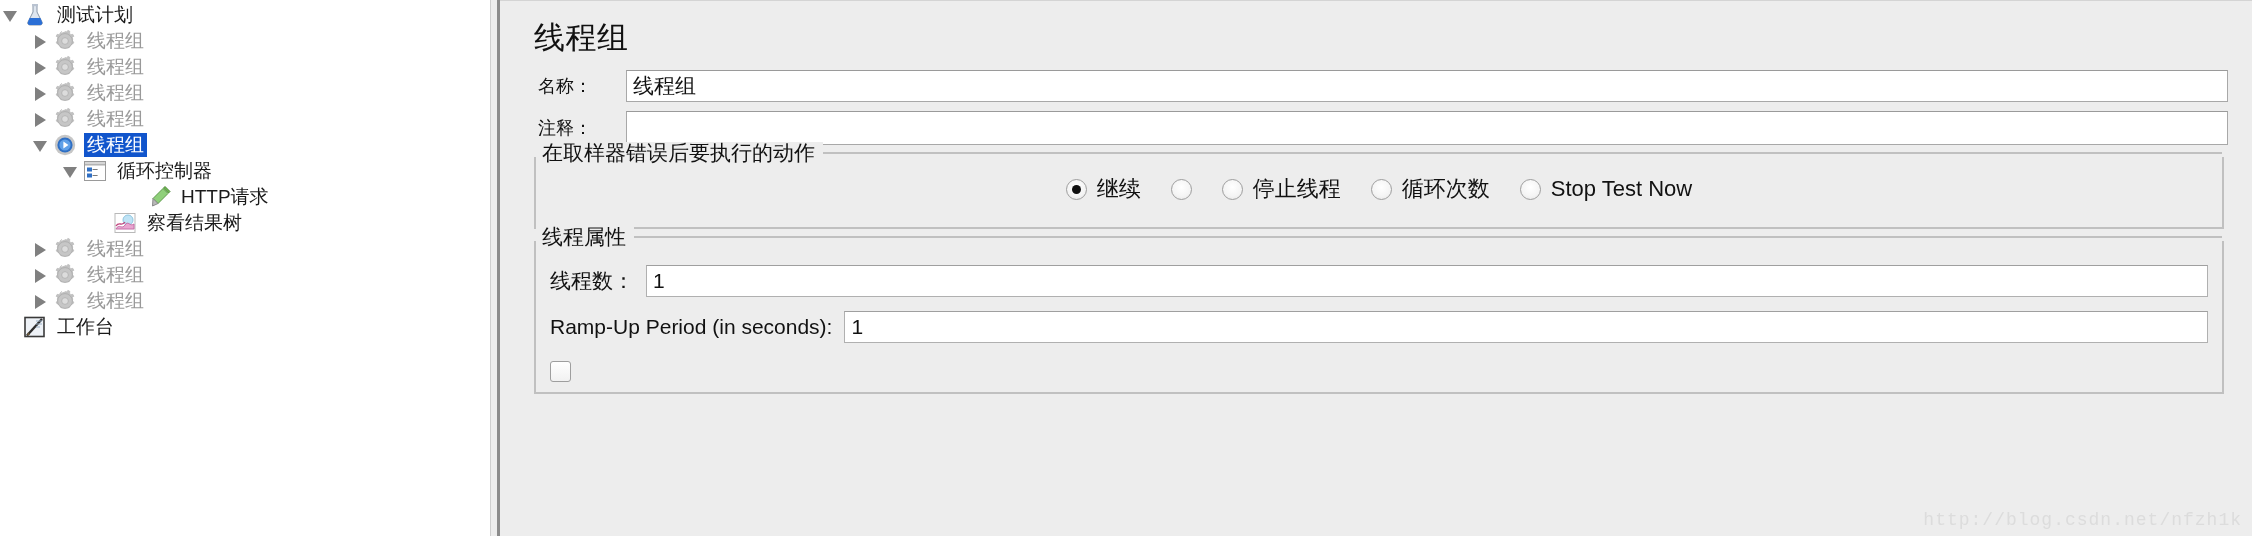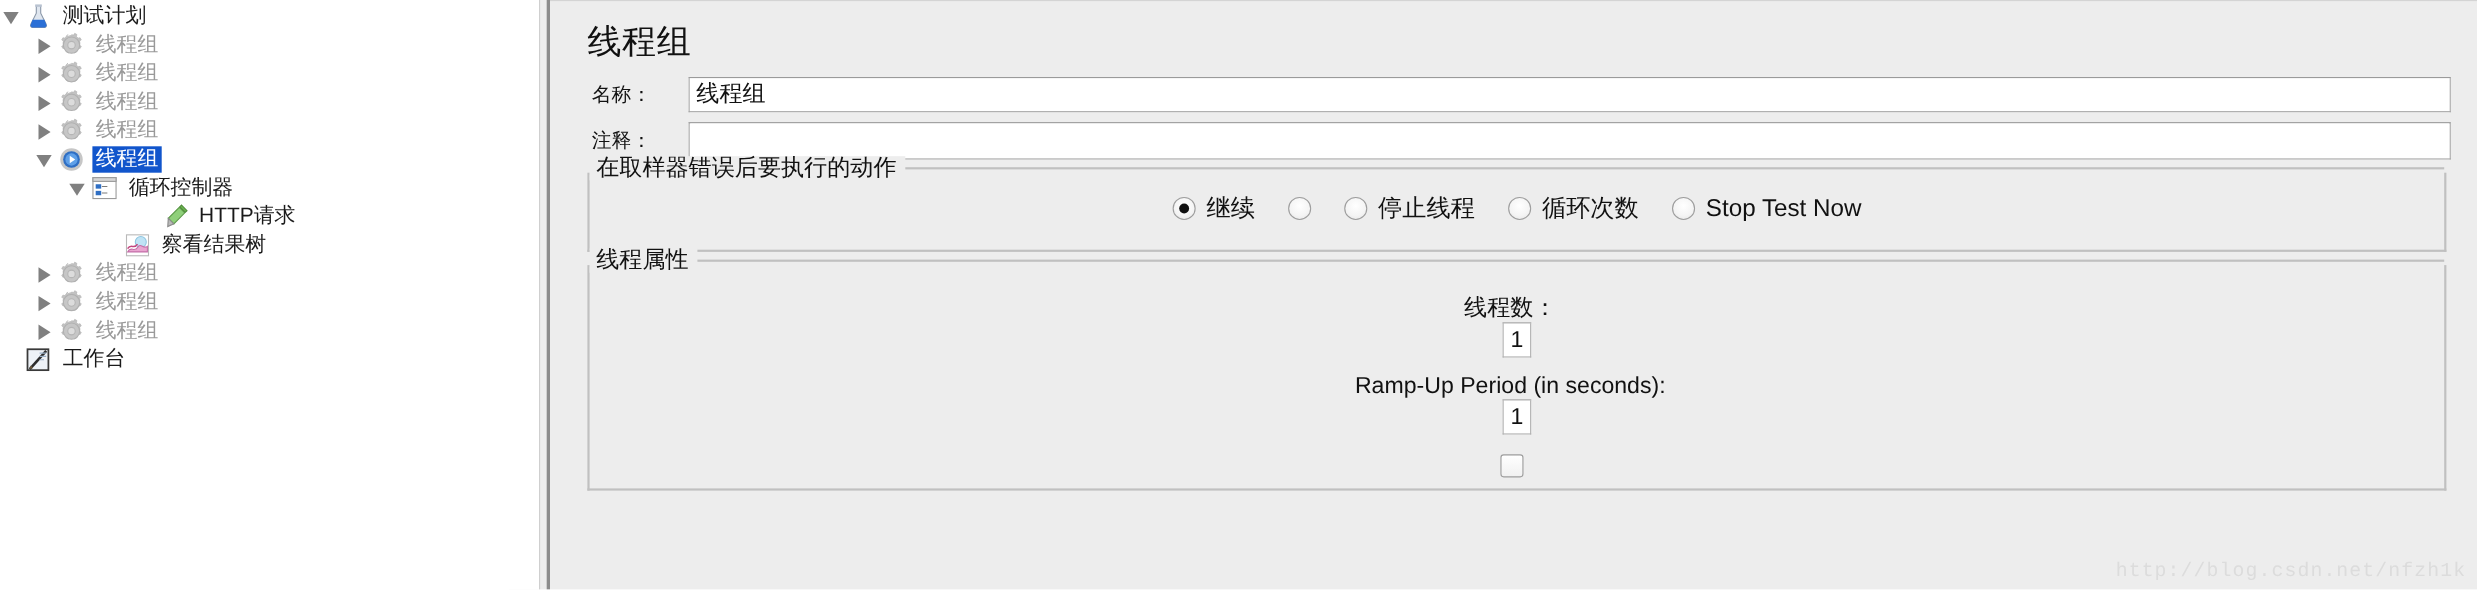--- a/index.html
+++ b/index.html
@@ -212,21 +212,20 @@
     color: #111111;
     line-height: 24px;
   }
 
   
   .tp-row {
     display: flex;
     align-items: center;
     margin: 14px 0 0 0;
     padding: 0 2px 0 2px;
-    flex-direction: column;
   }
   .tp-label {
     font-size: 21px;
     color: #111111;
     white-space: nowrap;
     padding-right: 12px;
   }
   .tp-input {
     flex: 1 1 auto;
     height: 32px;

